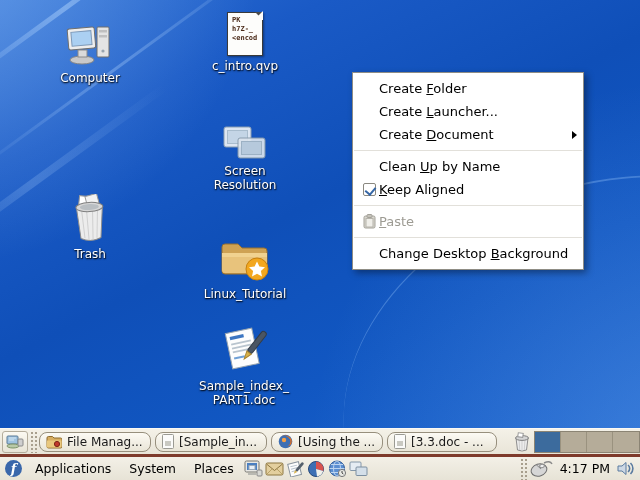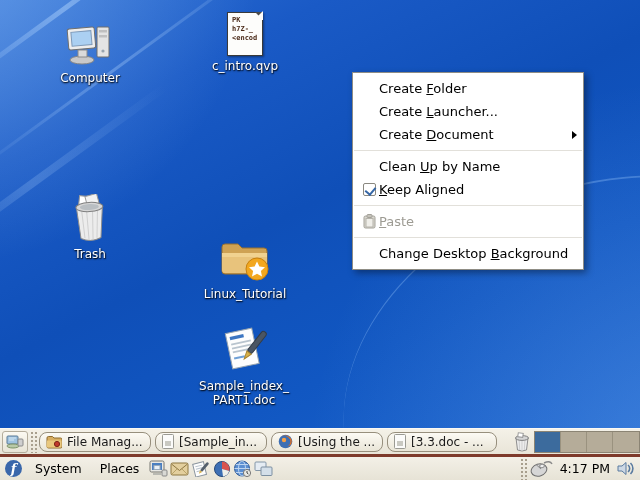--- a/index.html
+++ b/index.html
@@ -115,20 +115,31 @@
     <div class="dicon" style="left:201px; top:12px; width:88px;">
       <span class="qvp-doc">
         <span class="fold"></span>
         <div>PK</div>
         <div>h7Z-_</div>
         <div>&lt;encod</div>
       </span>
       <span class="lbl">c_intro.qvp</span>
     </div>
 
+    <div class="dicon" style="left:192px; top:126px; width:106px;">
+      <span>
+        <svg width="44" height="35" viewBox="0 0 44 35">
+          <rect x="1" y="1" width="27" height="20" rx="2" fill="#e8eef5" stroke="#8fa1b2" opacity=".95"></rect>
+          <rect x="4.5" y="4.5" width="20" height="13" fill="#c4d5e6" stroke="#a8bccd"></rect>
+          <rect x="15" y="12" width="27" height="20" rx="2" fill="#dce5ee" stroke="#8598a9" opacity=".92"></rect>
+          <rect x="18.5" y="15.5" width="20" height="13" fill="#b6c9dc" stroke="#9cb1c4"></rect>
+        </svg>
+      </span>
+      <span class="lbl">Screen Resolution</span>
+    </div>
 
     <div class="dicon" style="left:50px; top:194px; width:80px;">
       <span>
         <svg width="42" height="50" viewBox="0 0 42 50">
           <g transform="rotate(-3 21 25)">
             <rect x="11" y="2" width="13" height="11" fill="#ffffff" stroke="#9a9a9a" transform="rotate(9 17 7)"></rect>
             <rect x="18" y="1" width="12" height="10" fill="#f2f2f2" stroke="#9a9a9a" transform="rotate(-12 24 6)"></rect>
             <path d="M8 13 L11 44 Q21 49 31 44 L34 13 Z" fill="#ececec" stroke="#8d8d8d"></path>
             <path d="M13 15 L15 44 M18 16 L19 46 M24 16 L23 46 M29 15 L27 44" stroke="#cfcfcf" fill="none"></path>
             <ellipse cx="21" cy="13" rx="13.5" ry="4.6" fill="#d7d7d7" stroke="#7f7f7f"></ellipse>
@@ -288,20 +299,21 @@
       <div class="cell"></div>
       <div class="cell"></div>
       <div class="cell"></div>
     </div>
   </div>
 
   <div class="maroon"></div>
 
   <div class="bpanel">
     <span class="fcircle">f</span>
+    <span class="menu-word">Applications</span>
     <span class="menu-word">System</span>
     <span class="menu-word">Places</span>
 
     <span class="launch">
       <svg width="19" height="17" viewBox="0 0 19 17">
         <rect x="1" y="1" width="14" height="11" rx="1.5" fill="#e8e8e4" stroke="#777770"></rect>
         <rect x="3" y="3" width="10" height="7" fill="#4a7fc1"></rect>
         <rect x="5" y="5.5" width="6" height="4" fill="#e8f0f8" stroke="#9ab"></rect>
         <rect x="4" y="13" width="8" height="2" fill="#b9b9b2"></rect>
         <rect x="13" y="10" width="5" height="6" rx="1" fill="#d9d9d4" stroke="#888"></rect>

